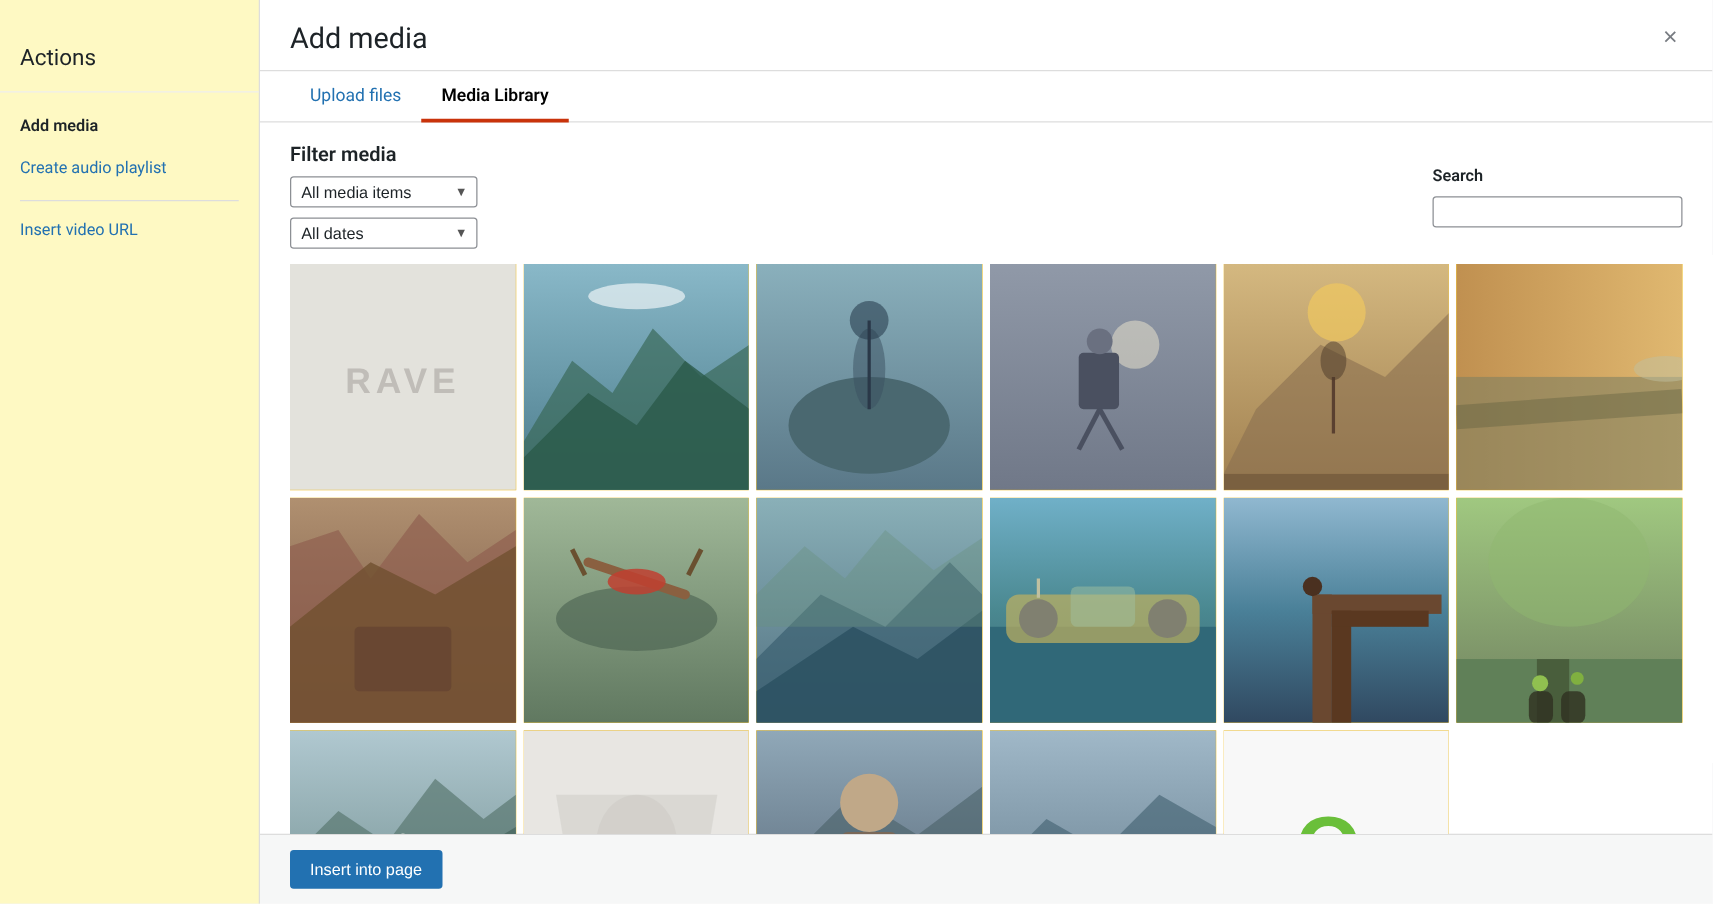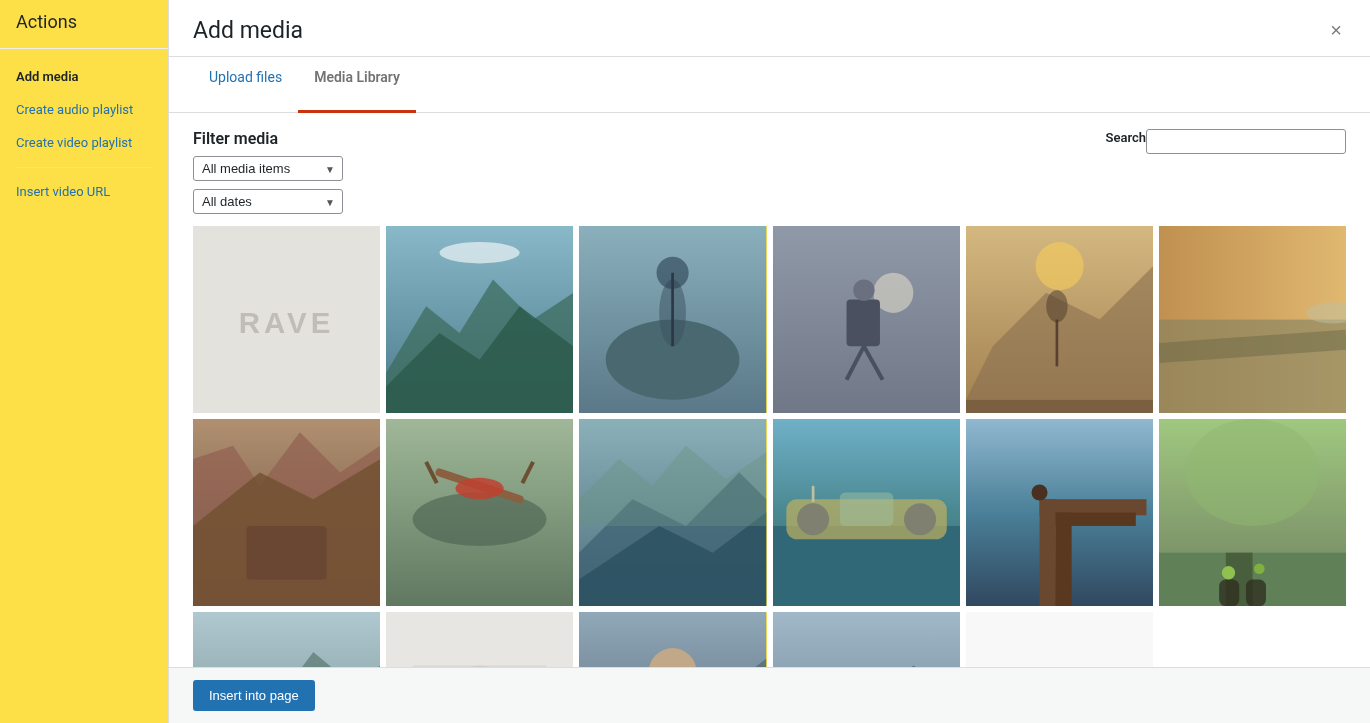--- a/index.html
+++ b/index.html
@@ -8,24 +8,24 @@
       font-size: 13px;
       background: #f0f0f1;
       width: 1370px;
       height: 723px;
       overflow: hidden;
       display: flex;
     }
 
     
     .sidebar {
-      width: 169px;
-      background: #fde047;
+      width: 208px;
+      background: #fef9c3;
       border-right: 1px solid #ddd;
-      padding: 3px 0;
+      padding: 28px 0;
       flex-shrink: 0;
       height: 723px;
     }
     .sidebar-title {
       font-size: 18px;
       font-weight: 400;
       color: #1d2327;
       padding: 8px 16px 16px;
       border-bottom: 1px solid #eee;
     }
@@ -79,30 +79,30 @@
       padding: 4px;
     }
 
     
     .tabs {
       display: flex;
       border-bottom: 1px solid #ddd;
       padding: 0 24px;
     }
     .tab {
-      padding: 12px 16px 25px;
+      padding: 12px 16px 10px;
       cursor: pointer;
       font-size: 14px;
       color: #2271b1;
       text-decoration: none;
       border-bottom: 3px solid transparent;
       margin-bottom: -1px;
     }
     .tab.active {
-      color: #737373;
+      color: #000000;
       border-bottom-color: #c9330b;
       font-weight: 600;
     }
 
     
     .media-toolbar {
       display: flex;
       align-items: flex-start;
       padding: 16px 24px 12px;
       gap: 8px;
@@ -137,22 +137,23 @@
       right: 8px;
       top: 50%;
       transform: translateY(-50%);
       pointer-events: none;
       font-size: 10px;
       color: #555;
     }
     .search-group {
       margin-left: auto;
       display: flex;
-      flex-direction: row;
-      align-items: center;
+      flex-direction: column;
+      align-items: flex-start;
+      margin-top: 20px;
     }
     .search-label {
       font-size: 13px;
       color: #1d2327;
       font-weight: 600;
       margin-bottom: 8px;
     }
     .search-input {
       border: 1px solid #8c8f94;
       border-radius: 3px;
@@ -174,21 +175,21 @@
     }
     .media-grid {
       display: grid;
       grid-template-columns: repeat(6, 1fr);
       gap: 6px;
     }
     .media-item {
       aspect-ratio: 1;
       overflow: hidden;
       cursor: pointer;
-      background: #fde047;
+      background: #eab308;
       position: relative;
     }
 
     
     .dialog-footer {
       border-top: 1px solid #ddd;
       padding: 12px 24px;
       display: flex;
       justify-content: flex-start;
       background: #f6f7f7;
@@ -210,21 +211,20 @@
     }
   </style>
 </head>
 <body>
 
 <div class="sidebar">
   <div class="sidebar-title">Actions</div>
   <nav class="sidebar-nav">
     <a href="#" style="font-weight:600;color:#1d2327;">Add media</a>
     <a href="#">Create audio playlist</a>
-    <a href="#">Create video playlist</a>
     <hr class="sidebar-divider">
     <a href="#">Insert video URL</a>
   </nav>
 </div>
 
 <div class="main-content">
 
   <div class="dialog-header">
     <h1 class="dialog-title">Add media</h1>
     <button class="close-btn">×</button>

